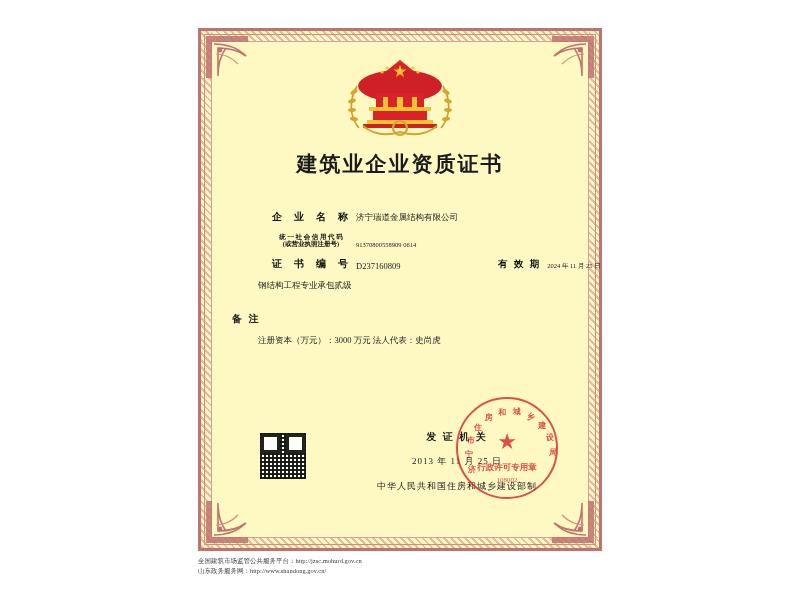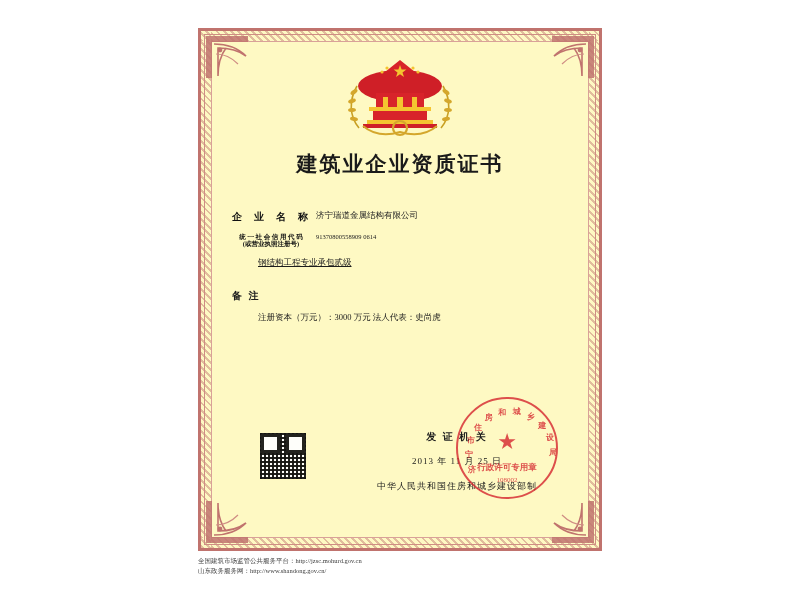--- a/index.html
+++ b/index.html
@@ -116,21 +116,22 @@
     color: #1c1c1c;
   }
 
   .row {
     display: flex;
     align-items: baseline;
     margin-bottom: 9px;
   }
   .row .col {
     display: flex;
-    align-items: flex-start;
+    align-items: flex-end;
+    margin-left: 40px;
   }
   .col-left { width: 186px; flex: none; }
   .col-right { flex: 1; }
 
   .lab {
     font-size: 10px;
     font-weight: bold;
     color: #111;
     white-space: nowrap;
     letter-spacing: 2px;
@@ -162,21 +163,20 @@
     font-size: 10px;
     font-weight: bold;
     letter-spacing: 1px;
     margin-top: 2px;
     margin-bottom: 6px;
   }
   .qual-body {
     font-size: 8.5px;
     margin-left: 26px;
     margin-bottom: 14px;
-    text-decoration: underline;
   }
 
   .remark-head {
     font-size: 10px;
     font-weight: bold;
     letter-spacing: 2px;
     margin-top: 20px;
   }
   .remark-body {
     font-size: 8.5px;
@@ -398,20 +398,30 @@
       <div class="row">
         <div class="col col-left">
           <span class="lab small">
             <span>统 一 社 会 信 用 代 码</span><br>
             <span>(或营业执照注册号)</span>
           </span>
           <span class="val tiny">91370800558909 0614</span>
         </div>
       </div>
 
+      <div class="row">
+        <div class="col col-left">
+          <span class="lab label-fixed">证 书 编 号</span>
+          <span class="val">D237160809</span>
+        </div>
+        <div class="col col-right">
+          <span class="lab" style="font-size:9.5px;">有 效 期</span>
+          <span class="val tiny">2024 年 11 月 25 日</span>
+        </div>
+      </div>
 
       <div class="qual-body">钢结构工程专业承包贰级</div>
 
       <div class="remark-head">备 注</div>
       <div class="remark-body">注册资本（万元）：3000 万元   法人代表：史尚虎</div>
     </div>
 
     <div class="qr"></div>
 
     <div class="issuer">

